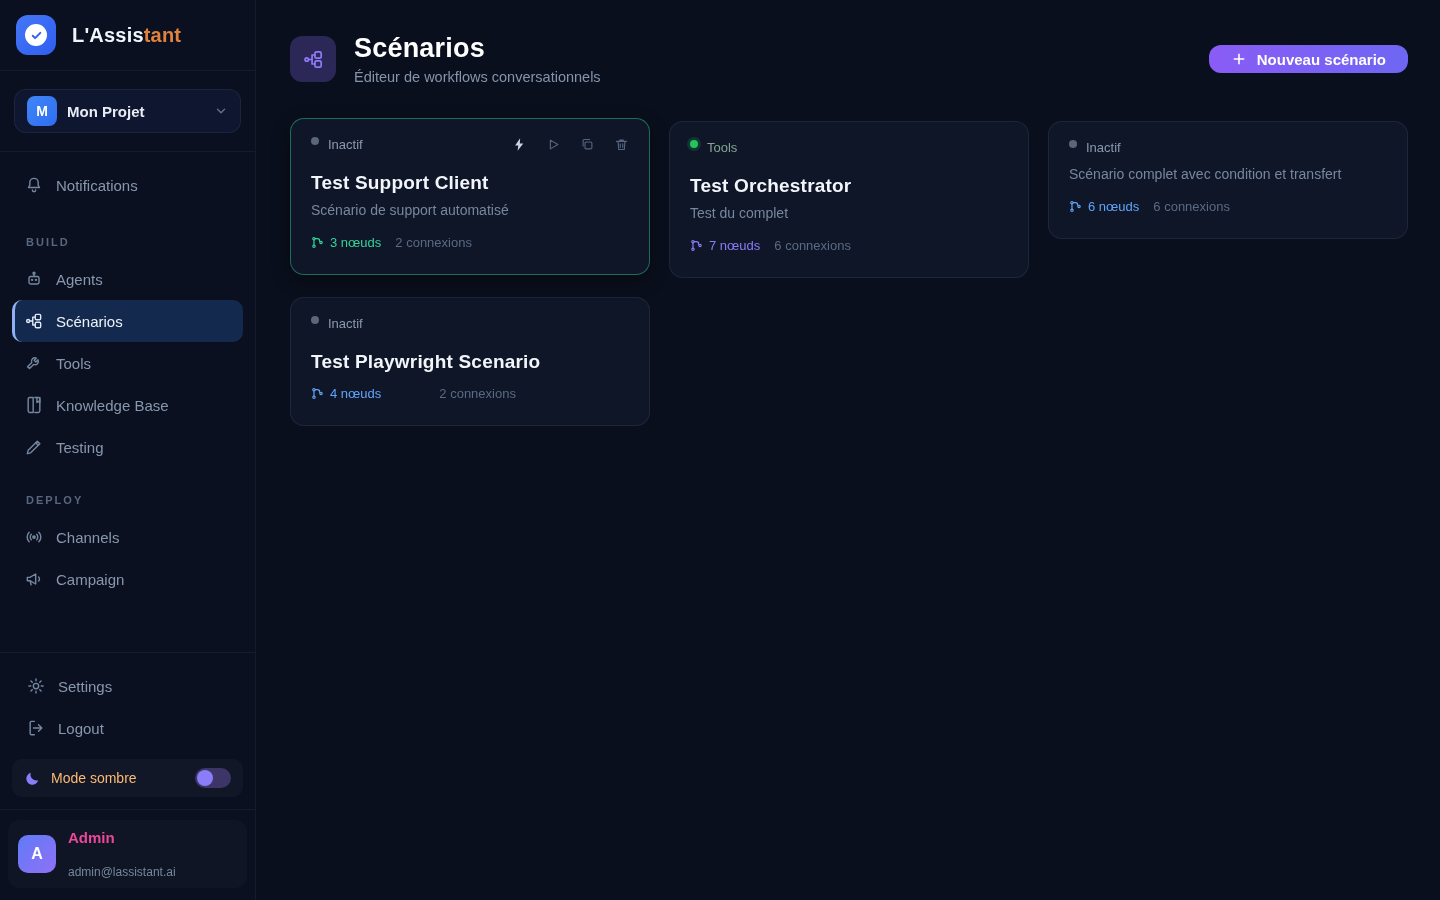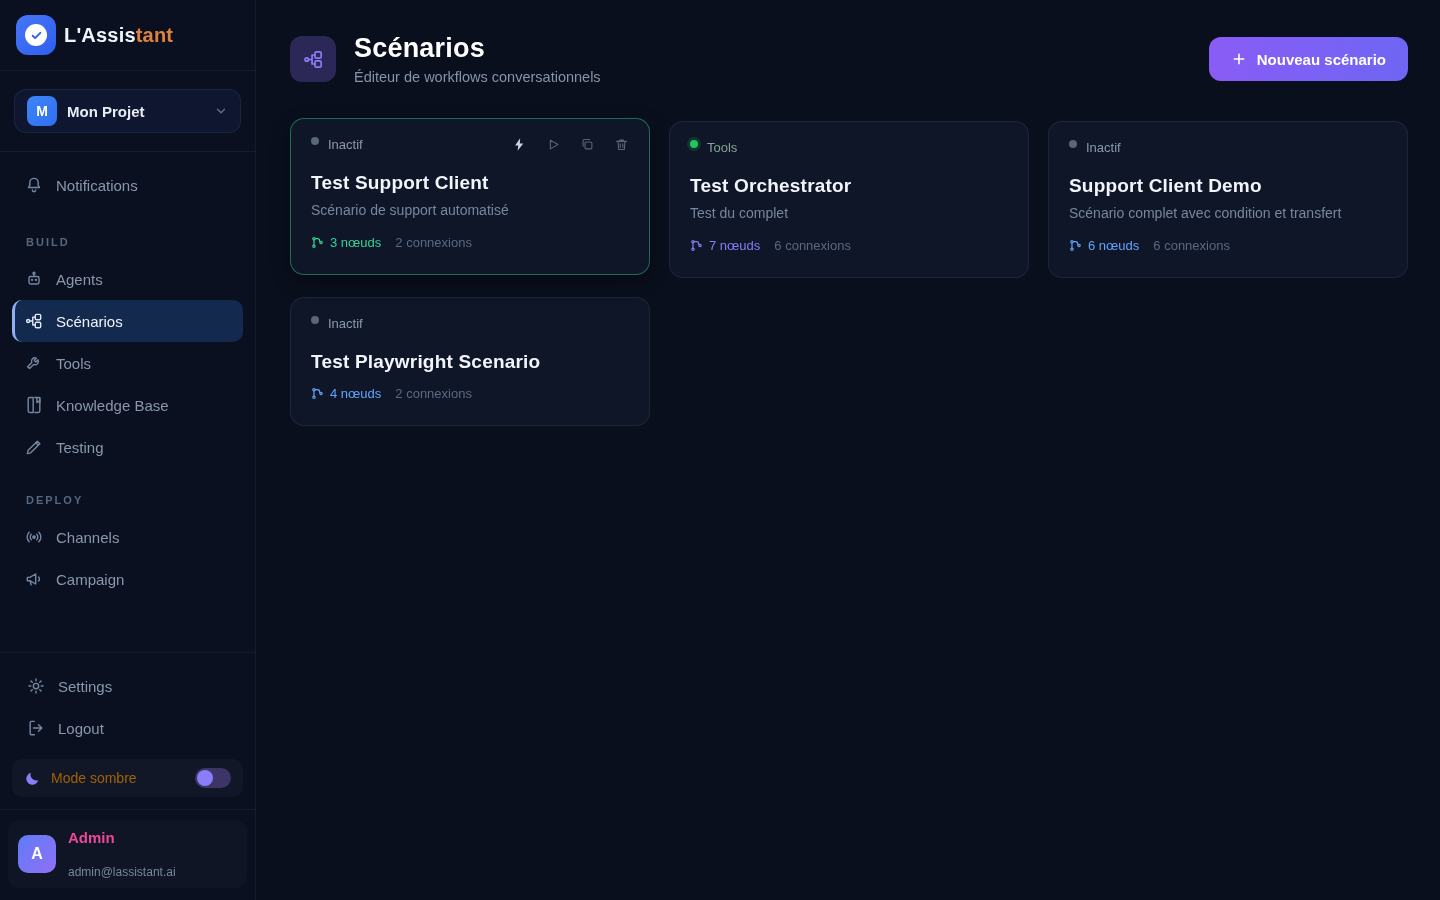--- a/index.html
+++ b/index.html
@@ -4,21 +4,21 @@
 <style>
   * { margin:0; padding:0; box-sizing:border-box; }
   html,body { width:1440px; height:900px; overflow:hidden; background:#0a0f1d;
     font-family:"Liberation Sans", sans-serif; color:#e5eaf2; }
   body { display:flex; }
   svg { display:block; }
 
   
   .sidebar { width:256px; height:900px; background:#0a101f; border-right:1px solid rgba(148,163,184,.08);
     display:flex; flex-direction:column; flex-shrink:0; }
-  .logo-row { height:71px; display:flex; align-items:center; gap:8px; padding:0 16px;
+  .logo-row { height:71px; display:flex; align-items:center; gap:16px; padding:0 16px;
     border-bottom:1px solid rgba(148,163,184,.08); }
   .logo-badge { width:40px; height:40px; border-radius:12px; background:linear-gradient(135deg,#4577f6,#2f5ef0);
     display:flex; align-items:center; justify-content:center; }
   .logo-circle { width:22px; height:22px; border-radius:50%; background:#fff; display:flex; align-items:center; justify-content:center; }
   .brand { font-size:20px; font-weight:700; letter-spacing:.2px; color:#f1f5fb; }
 
   .project-wrap { padding:18px 14px; border-bottom:1px solid rgba(148,163,184,.08); }
   .project { height:44px; background:#0f1730; border:1px solid rgba(148,163,184,.1); border-radius:12px;
     display:flex; align-items:center; gap:10px; padding:0 12px; cursor:pointer; }
   .project-avatar { width:30px; height:30px; border-radius:8px; background:linear-gradient(135deg,#3f86f7,#2f6ef0);
@@ -34,39 +34,39 @@
   .nav-item.active .ic { color:#dfe8f7; }
   .section-label { font-size:11px; font-weight:700; letter-spacing:2px; color:#57677f; padding:0 14px;
     margin:26px 0 10px; }
   .section-label.first { margin-top:30px; }
   .spacer { flex:1; }
   .divider { border-top:1px solid rgba(148,163,184,.08); margin:10px 0; }
 
   .mode-row { margin:10px 12px 12px; height:38px; background:rgba(148,163,184,.05); border-radius:10px;
     display:flex; align-items:center; gap:10px; padding:0 12px; }
   .moon { color:#8b7cf8; }
-  .mode-label { font-size:14px; color:#a16207; }
+  .mode-label { font-size:14px; color:#fdba74; }
   .toggle { margin-left:auto; width:36px; height:20px; border-radius:10px; background:#3d3568; position:relative; cursor:pointer; }
   .toggle-knob { position:absolute; left:2px; top:2px; width:16px; height:16px; border-radius:50%; background:#8b7cf8; }
 
   .user-wrap { border-top:1px solid rgba(148,163,184,.08); padding:10px 8px 12px; }
   .user-box { background:rgba(148,163,184,.04); border-radius:12px; padding:9px 10px; display:flex; align-items:center; gap:12px; cursor:pointer; }
   .user-avatar { width:38px; height:38px; border-radius:10px; background:linear-gradient(135deg,#5f7bf7,#9070f6);
     color:#fff; font-size:16px; font-weight:700; display:flex; align-items:center; justify-content:center; }
   .user-name { font-size:15px; font-weight:700; color:#ec4899; }
   .user-email { font-size:12px; color:#76869c; margin-top:19px; }
 
   
   .main { flex:1; padding:33px 32px 0 34px; }
   .page-header { display:flex; align-items:center; }
   .header-icon { width:46px; height:46px; border-radius:12px; background:#2b2858;
     display:flex; align-items:center; justify-content:center; color:#8d7bf7; margin-right:18px; }
   .page-title { font-size:27px; font-weight:700; color:#fff; letter-spacing:.2px; }
   .page-subtitle { font-size:14.5px; color:#8494ab; margin-top:5px; }
-  .new-btn { margin-left:auto; height:44px; border:none; border-radius:12px; padding:12px 22px;
+  .new-btn { margin-left:auto; height:28px; border:none; border-radius:12px; padding:12px 22px;
     background:linear-gradient(100deg,#8a5cf5,#6e66f3); color:#fff; font-size:15px; font-weight:600;
     font-family:"Liberation Sans", sans-serif; display:flex; align-items:center; gap:10px; cursor:pointer; }
 
   .grid { margin-top:36px; display:grid; grid-template-columns:repeat(3,1fr); gap:19px; align-items:start; }
   .card { background:#0e1628; border:1px solid rgba(148,163,184,.12); border-radius:14px;
     padding:18px 20px 24px; cursor:pointer; }
   .card--hovered { transform:translateY(-3px); box-shadow:0 6px 18px rgba(0,0,0,.35); }
   .card-top { display:flex; align-items:flex-start; gap:9px; height:18px; }
   .status-dot { width:8px; height:8px; border-radius:50%; background:#5a6779; }
   .card--active .status-dot { background:#22c55e; box-shadow:0 0 0 3px rgba(34,197,94,.18); }
@@ -338,21 +338,20 @@
         </span>
         <span class="connections">6 connexions</span>
       </div>
     </div>
 
     <div class="card" style="--accent: #60a5fa;">
       <div class="card-top">
         <span class="status-dot"></span>
         <span class="status-text">Inactif</span>
       </div>
-      <div class="card-title">Support Client Demo</div>
       <div class="card-desc">Scénario complet avec condition et transfert</div>
       <div class="card-footer">
         <span class="nodes">
           <svg width="13" height="13" viewBox="0 0 24 24" fill="none" stroke="currentColor" stroke-width="2.2" stroke-linecap="round" stroke-linejoin="round">
               <circle cx="5.5" cy="5" r="2.2"></circle>
               <circle cx="5.5" cy="19" r="2.2"></circle>
               <circle cx="18.5" cy="12" r="2.2"></circle>
               <path d="M5.5 7.2v9.6M7.7 5h4.3a4 4 0 0 1 4 4v.8"></path>
             </svg>
           <span>6 nœuds</span>
@@ -361,21 +360,21 @@
       </div>
     </div>
 
     <div class="card" style="--accent: #60a5fa;">
       <div class="card-top">
         <span class="status-dot"></span>
         <span class="status-text">Inactif</span>
       </div>
       <div class="card-title">Test Playwright Scenario</div>
 
-      <div class="card-footer" style="margin-top:13px;">
+      <div class="card-footer" style="margin-top:13px;gap:44px;">
         <span class="nodes">
           <svg width="13" height="13" viewBox="0 0 24 24" fill="none" stroke="currentColor" stroke-width="2.2" stroke-linecap="round" stroke-linejoin="round">
               <circle cx="5.5" cy="5" r="2.2"></circle>
               <circle cx="5.5" cy="19" r="2.2"></circle>
               <circle cx="18.5" cy="12" r="2.2"></circle>
               <path d="M5.5 7.2v9.6M7.7 5h4.3a4 4 0 0 1 4 4v.8"></path>
             </svg>
           <span>4 nœuds</span>
         </span>
         <span class="connections">2 connexions</span>

